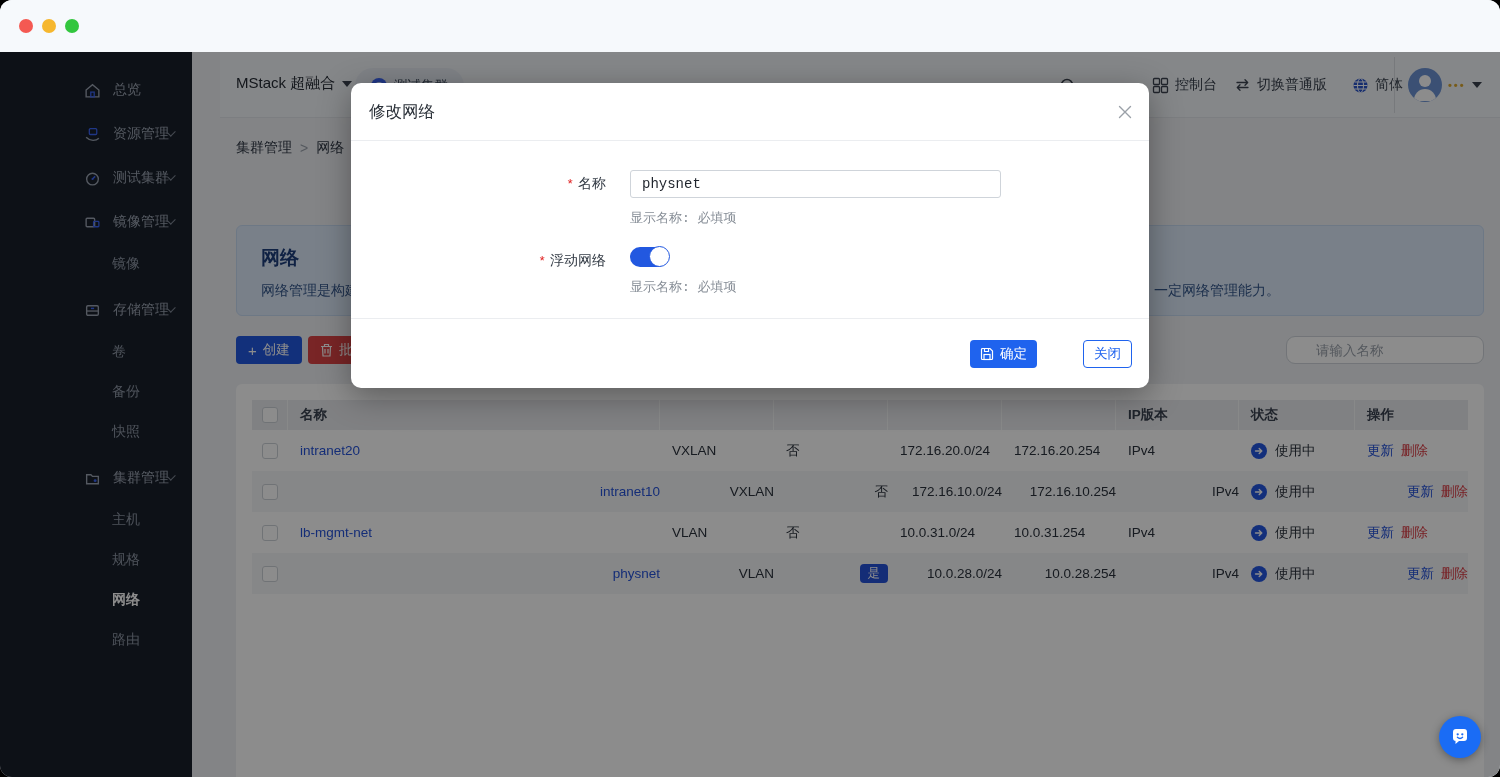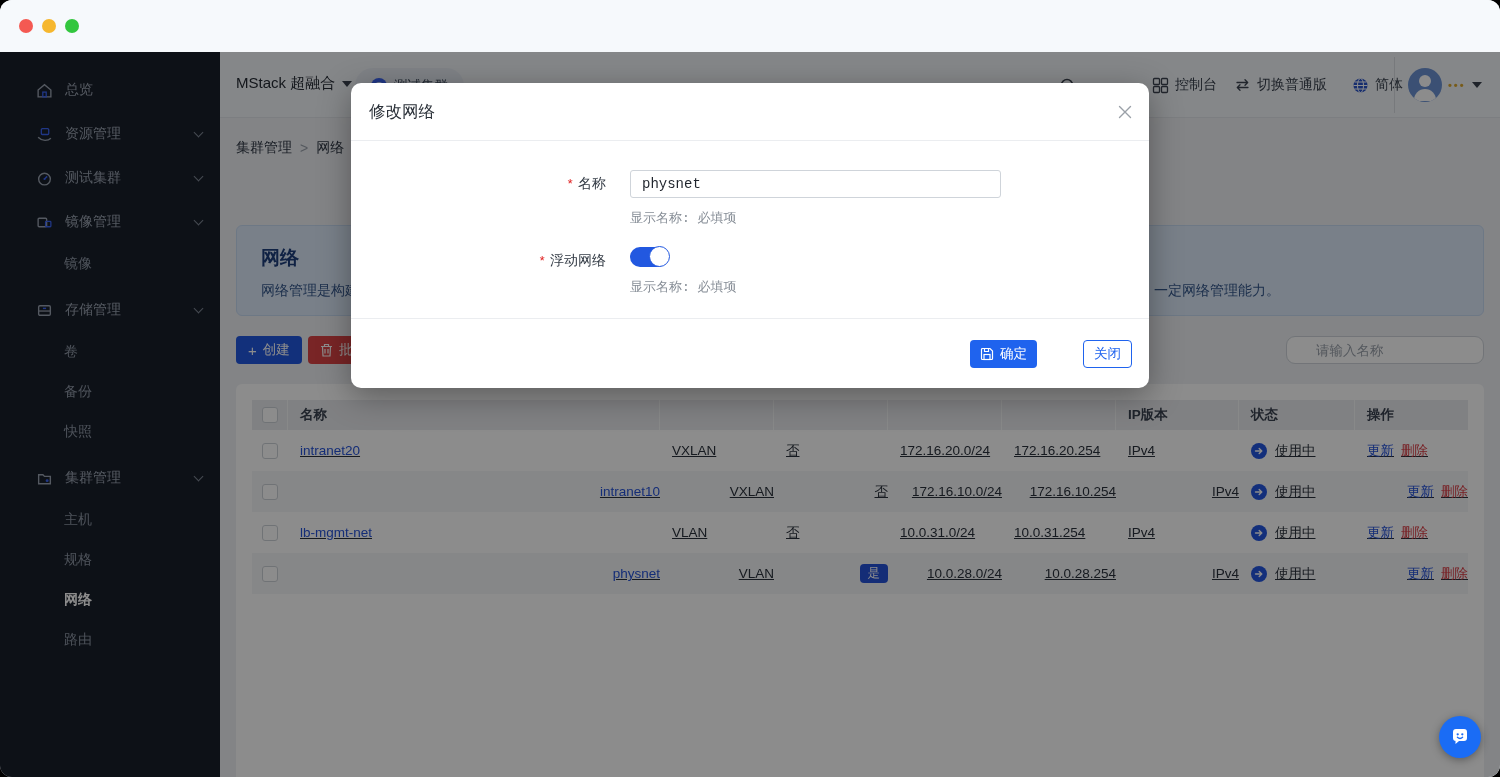--- a/index.html
+++ b/index.html
@@ -4,21 +4,21 @@
 <style>
   html,body{margin:0;padding:0;background:#000;font-family:"Liberation Sans","DejaVu Sans",sans-serif;}
   *{box-sizing:border-box;}
   .window{position:relative;width:1500px;height:777px;border-radius:12px;overflow:hidden;background:#eef1f5;}
   
   .topbar{position:absolute;left:0;top:0;width:100%;height:52px;background:#f6f9fc;z-index:10;}
   .lights{position:absolute;left:19px;top:19px;display:flex;gap:9px;}
   .light{width:14px;height:14px;border-radius:50%;}
   .light.r{background:#f45952;}.light.y{background:#f6b72e;}.light.g{background:#32c63e;}
   
-  .sidebar{position:absolute;left:0;top:52px;width:220px;height:725px;background:#181f2a;z-index:1;}
+  .sidebar{position:absolute;left:0;top:52px;width:192px;height:725px;background:#181f2a;z-index:1;padding-left:48px;}
   .side-list{padding-top:16px;}
   .s-item{display:flex;align-items:center;height:44px;padding:0 18px 0 36px;color:#9aa3b1;font-size:14px;cursor:pointer;}
   .s-item.sub{height:40px;padding-left:64px;color:#8d96a4;}
   .s-item.gap{margin-top:4px;}
   .s-item.active{color:#ffffff;font-weight:bold;}
   .s-item .lbl{margin-left:12px;white-space:nowrap;}
   .s-item.sub .lbl{margin-left:0;}
   .s-item .spacer{flex:1;}
   .chev{width:7px;height:7px;border-right:1.6px solid #7f8896;border-bottom:1.6px solid #7f8896;transform:rotate(45deg);margin-top:-4px;}
   .sicon{width:17px;height:17px;flex:none;}
@@ -51,21 +51,21 @@
   .search-box{position:absolute;right:16px;top:218px;width:198px;height:28px;background:#fff;border:1px solid #cfd4da;border-radius:9px;display:flex;align-items:center;padding:0 27px;}
   .search-box input{border:none;outline:none;flex:1;font-size:13.5px;color:#333;background:transparent;font-family:inherit;}
   .search-box input::placeholder{color:#9aa1ab;}
   
   .card{position:absolute;left:16px;top:266px;width:1248px;height:426px;background:#fff;border-radius:6px;padding:16px 16px 0 16px;}
   .tgrid{display:grid;grid-template-columns:36px 372px 114px 114px 114px 114px 123px 116px 1fr;align-items:center;}
   .t-head{height:30px;background:#e9ebee;}
   .t-head .hc{height:30px;display:flex;align-items:center;padding-left:12px;font-size:13.5px;color:#3a4250;font-weight:bold;border-right:1px solid #f8f9fa;}
   .t-head .hc:first-child{justify-content:center;padding-left:0;}
   .t-head .hc:last-child{border-right:none;}
-  .t-row{height:41px;font-size:13.5px;color:#2b323c;text-decoration:underline;}
+  .t-row{height:41px;font-size:13.5px;color:#2b323c;}
   .t-row.alt{background:#f4f6f8;text-align:right;}
   .t-row .c{padding-left:12px;}
   .t-row .c.ck{display:flex;justify-content:center;padding-left:0;}
   .cbox{width:16px;height:16px;border:1px solid #cdd2d8;border-radius:3px;background:#fff;cursor:pointer;}
   a.netlink{color:#2653d9;text-decoration:none;cursor:pointer;}
   .badge-yes{display:inline-block;background:#2653d9;color:#fff;font-size:12.5px;padding:3px 8px;border-radius:4px;line-height:1;}
   .status{display:flex;align-items:center;gap:8px;}
   .st-ic{width:16px;height:16px;flex:none;}
   .ops a{text-decoration:none;cursor:pointer;}
   .ops .upd{color:#2653d9;margin-right:7px;}

